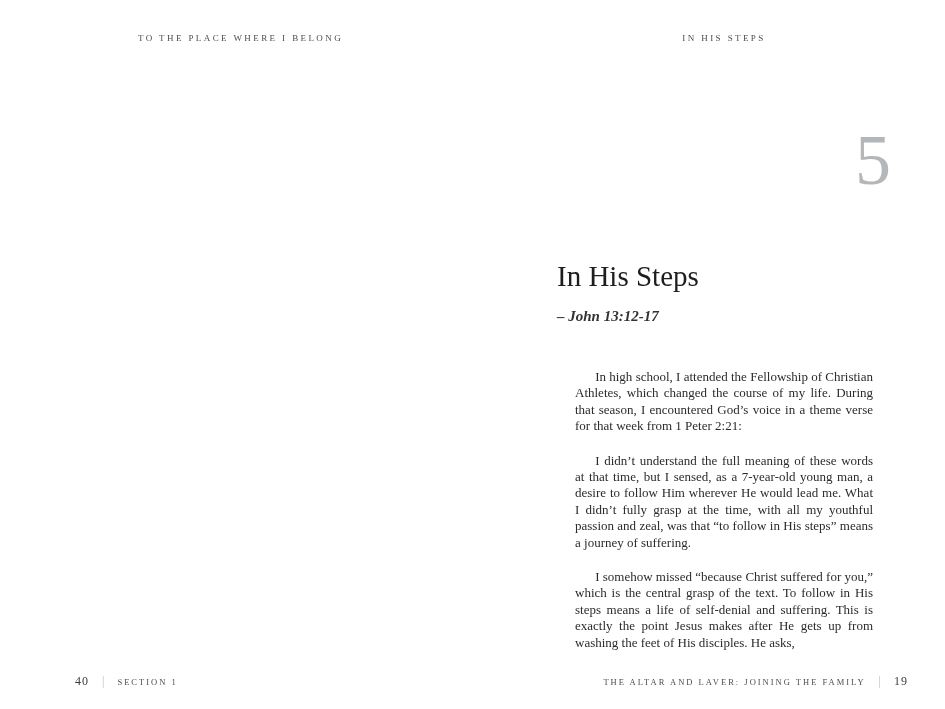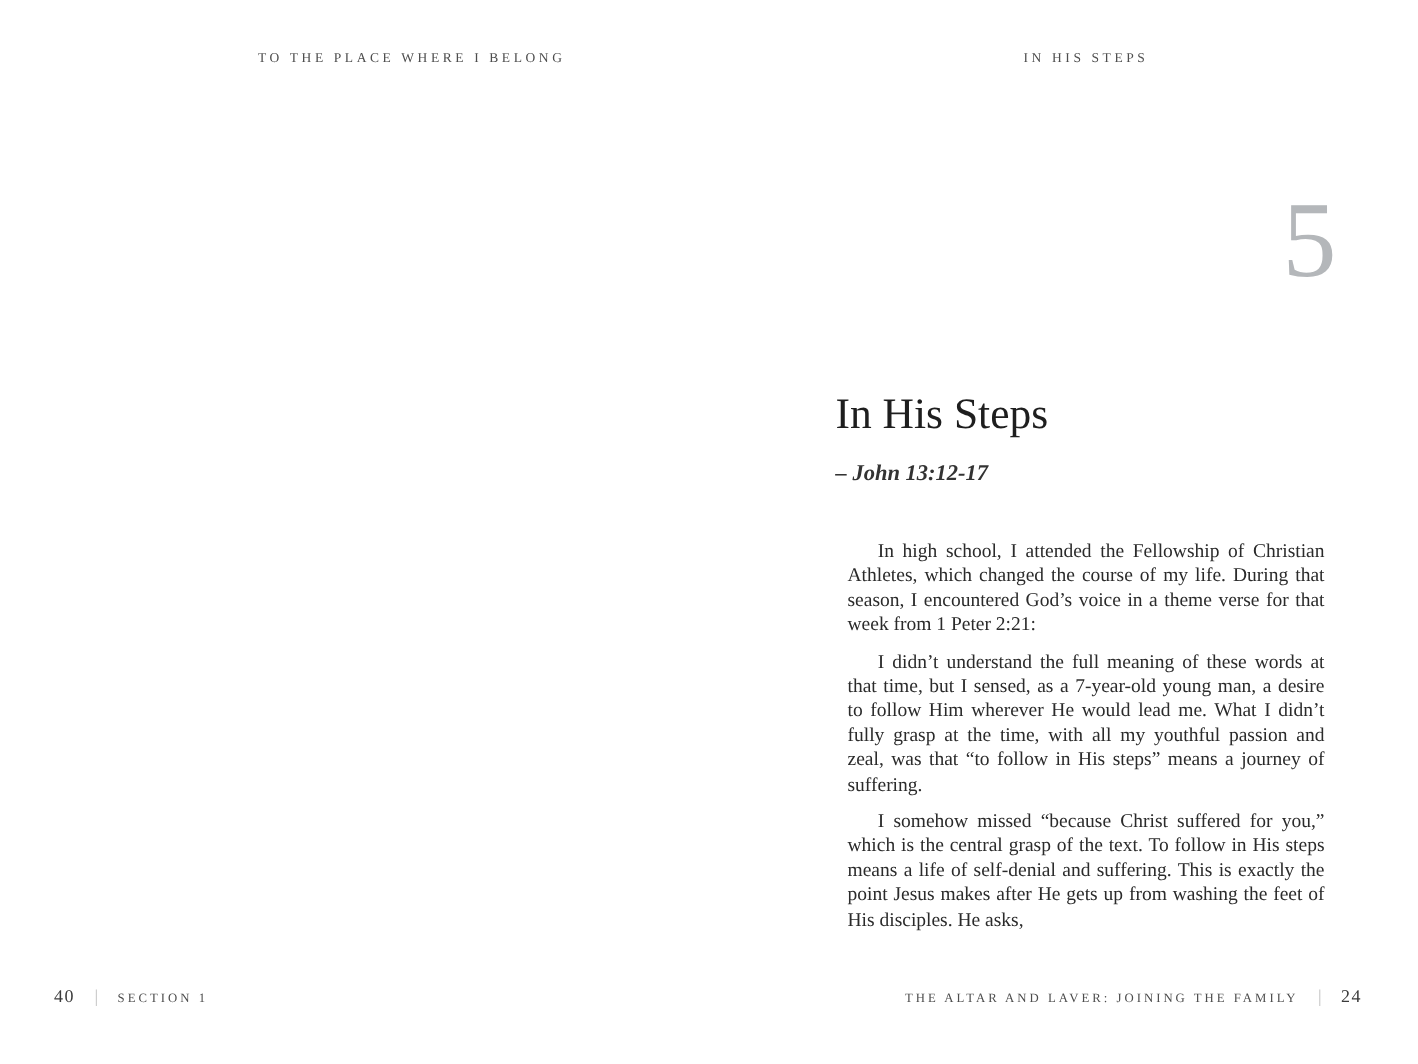--- a/index.html
+++ b/index.html
@@ -18,21 +18,21 @@
   }
   
   .running-header {
     position: absolute;
     top: 33px;
     font-size: 9px;
     letter-spacing: 2.4px;
     color: #4d4d4d;
     white-space: nowrap;
   }
-  #left-running-header { left: 138px; margin-left: 34px; }
+  #left-running-header { left: 138px; }
   #right-running-header {
     left: 557px;
     width: 334px;
     text-align: center;
   }
   
   #chapter-number {
     position: absolute;
     top: 124px;
     left: 557px;
@@ -70,29 +70,30 @@
     position: absolute;
     top: 351px;
     left: 557px;
     width: 334px;
     font-size: 13px;
     line-height: 16.4px;
     text-align: justify;
     color: #2b2b2b;
   }
   #body-text p {
-    margin: 8px;
+    margin: 18px;
     text-indent: 1.55em;
   }
   
   .footer {
     position: absolute;
-    bottom: 36px;
+    bottom: 20px;
     white-space: nowrap;
     color: #4d4d4d;
+    margin-left: 39px;
   }
   #left-footer { left: 36px; }
   #right-footer { right: 37px; text-align: right; }
   .page-number {
     font-size: 12px;
     letter-spacing: 1px;
     color: #3c3c3c;
   }
   .footer-label {
     font-size: 8.5px;
@@ -132,17 +133,17 @@
 
     <div id="body-text">
       <p>In high school, I attended the Fellowship of Christian Athletes, which changed the course of my life. During that season, I encountered God’s voice in a theme verse for that week from 1 Peter 2:21:</p>
       <p>I didn’t understand the full meaning of these words at that time, but I sensed, as a 7-year-old young man, a desire to follow Him wherever He would lead me. What I didn’t fully grasp at the time, with all my youthful passion and zeal, was that “to follow in His steps” means a journey of suffering.</p>
       <p>I somehow missed “because Christ suffered for you,” which is the central grasp of the text. To follow in His steps means a life of self-denial and suffering. This is exactly the point Jesus makes after He gets up from washing the feet of His disciples. He asks,</p>
     </div>
 
     <div id="right-footer" class="footer">
       <span class="footer-label">THE ALTAR AND LAVER: JOINING THE FAMILY</span>
       <span class="footer-divider">|</span>
-      <span class="page-number">24</span>
+      <span class="page-number">19</span>
     </div>
   </div>
 
 </div>
 
 </body></html>

